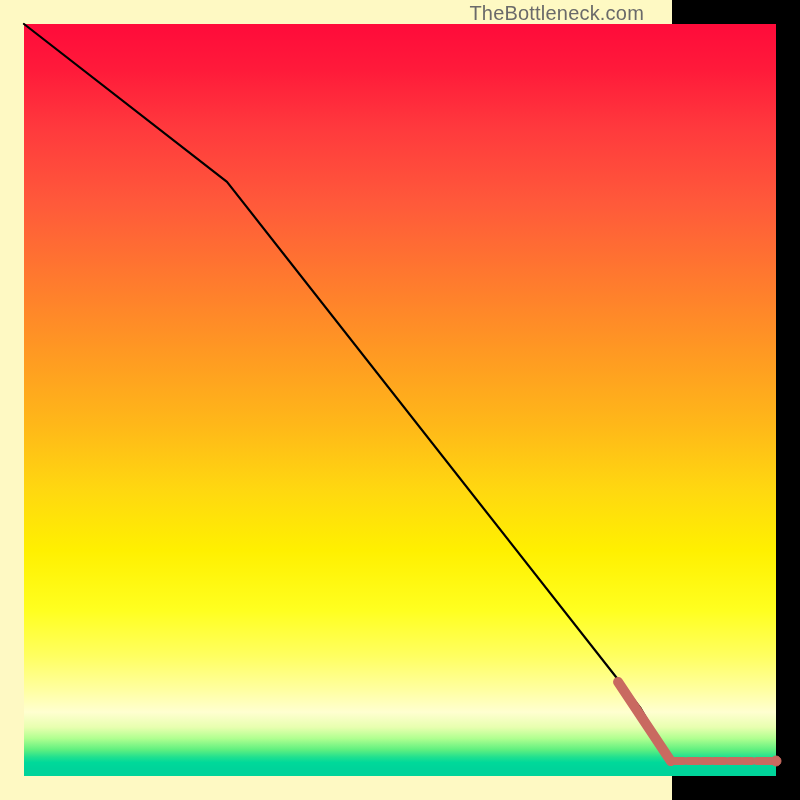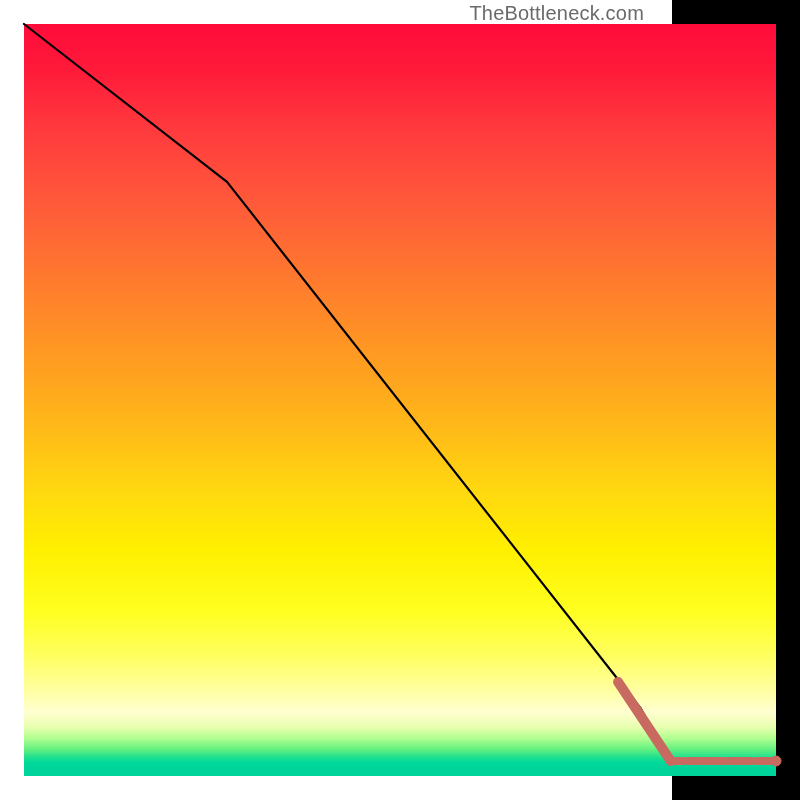--- a/index.html
+++ b/index.html
@@ -9,21 +9,21 @@
     height: 800px;
     background: #000;
     overflow: hidden;
   }
   .frame {
     position: absolute;
     left: 0;
     top: 0;
     width: 672px;
     height: 800px;
-    background: #ffffff;
+    background: #fef9c3;
   }
   .plot {
     position: absolute;
     left: 24px;
     top: 24px;
     width: 752px;
     height: 752px;
     
     background: linear-gradient(
       to bottom,

